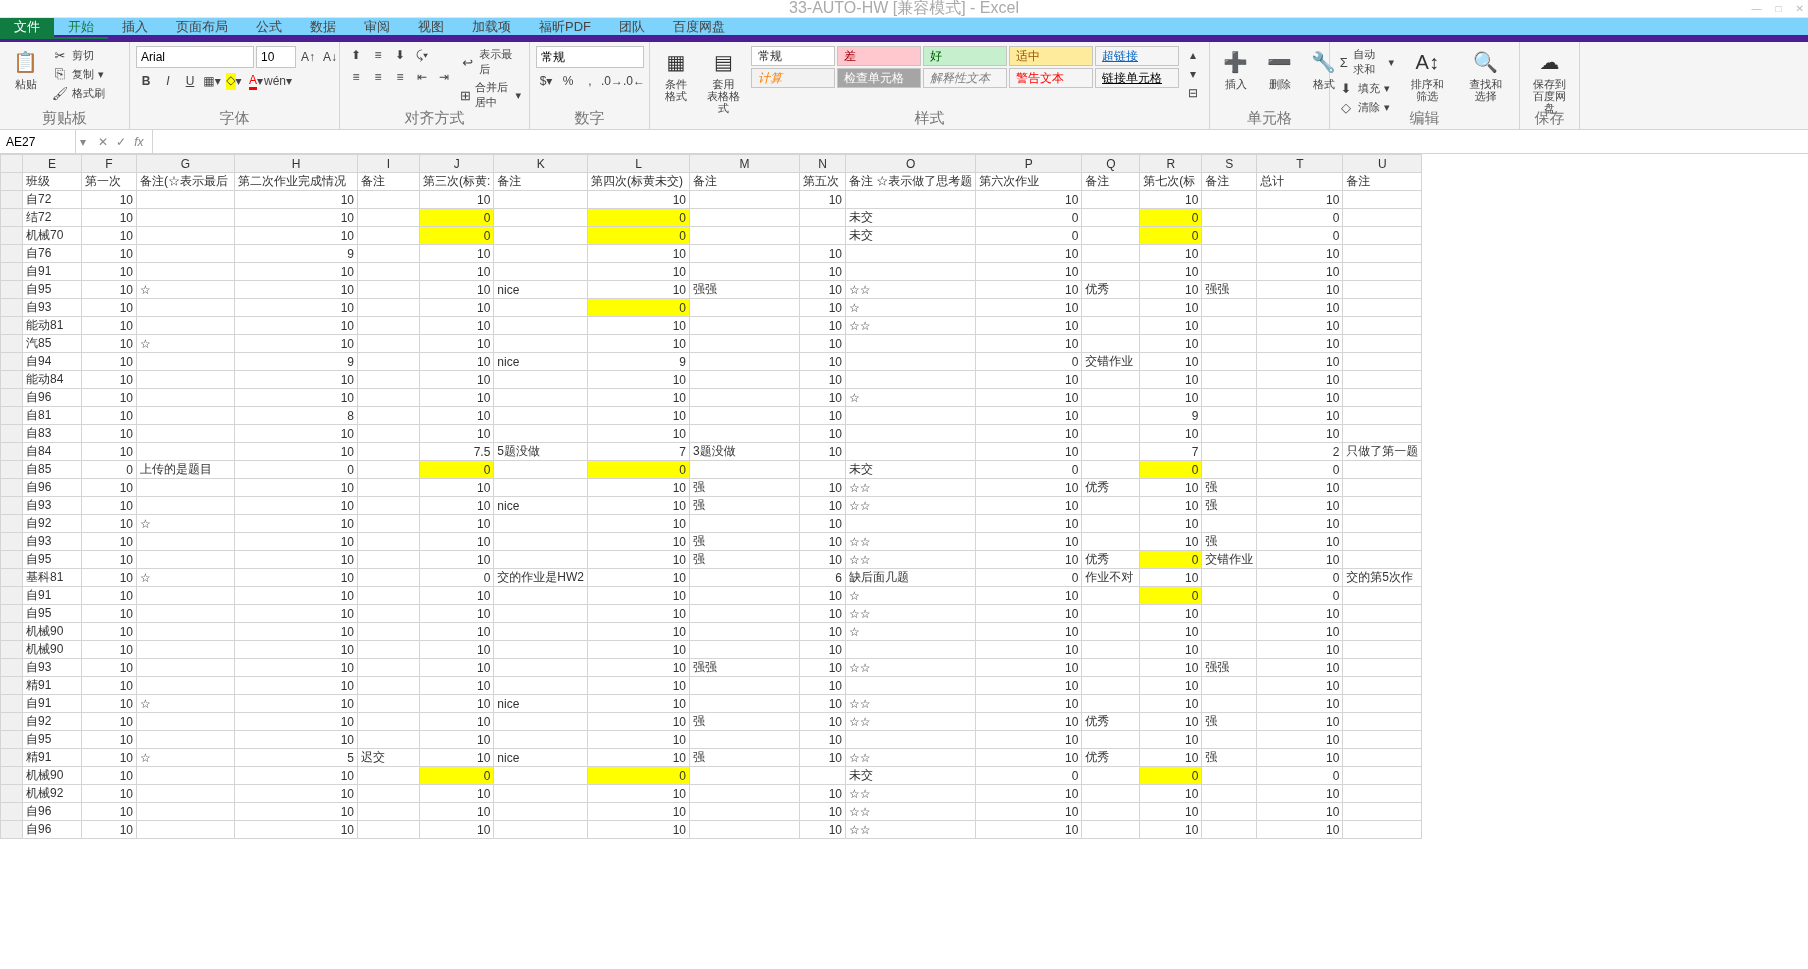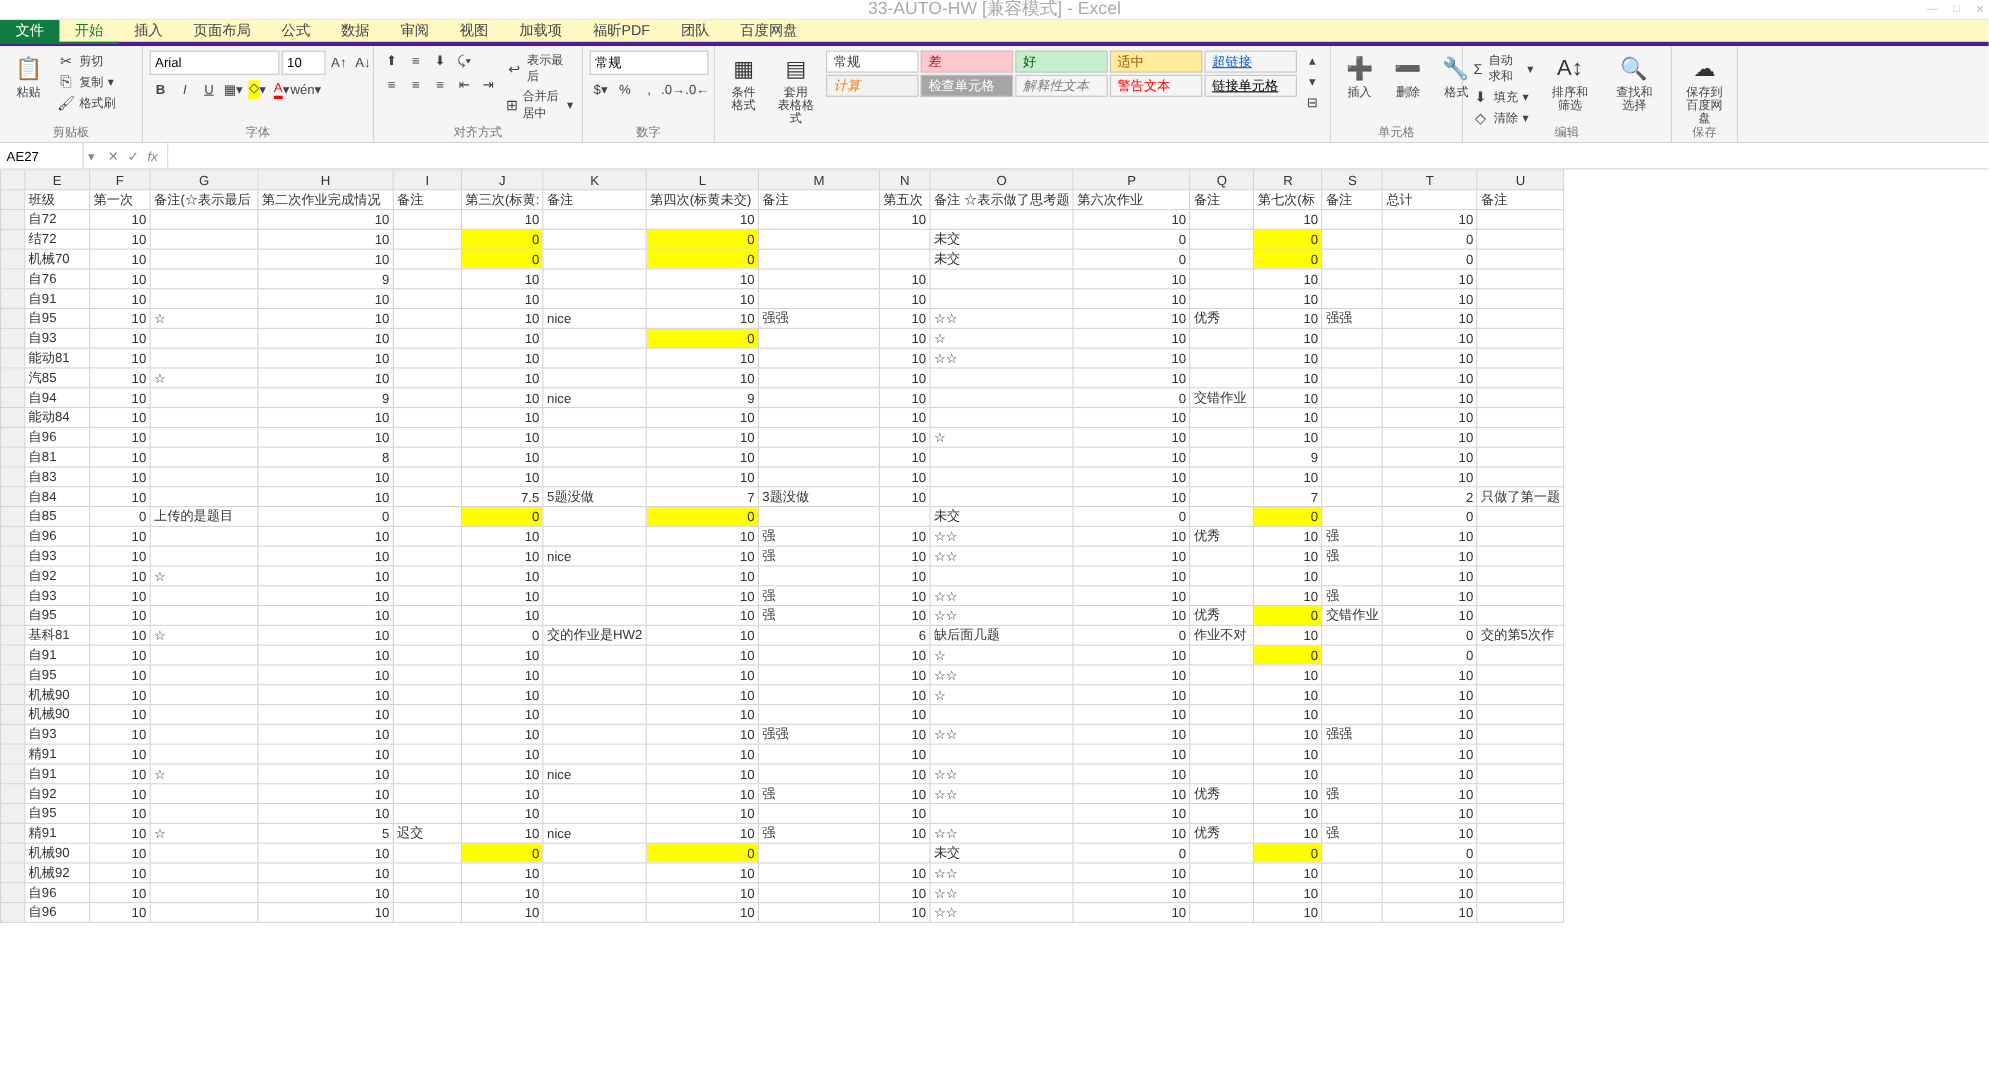--- a/index.html
+++ b/index.html
@@ -1,28 +1,28 @@
 <!DOCTYPE html>
 <html><head>
 <meta charset="utf-8">
 <style>
 *{margin:0;padding:0;box-sizing:border-box;font-family:"Microsoft YaHei",SimSun,Arial,sans-serif}
 body{background:#fff;font-size:12px;color:#333;overflow:hidden}
 .title-bar{height:18px;background:#fff;border-bottom:1px solid #e5e5e5;display:flex;align-items:center;justify-content:center;position:relative}
 .title-bar .title{color:#aaa;font-size:16px}
 .title-bar .wc{position:absolute;right:4px;display:flex;gap:14px;color:#bbb;font-size:10px}
 
-.menu-bar{height:24px;background:#fef9c3;display:flex;align-items:center;border-bottom:4px solid #4c1d95}
+.menu-bar{height:24px;background:#7dd3fc;display:flex;align-items:center;border-bottom:7px solid #4c1d95}
 .menu-bar .file-btn{background:#107c41;color:#fff;padding:4px 14px;font-size:13px;height:24px;display:flex;align-items:center}
 .menu-bar .tab{padding:4px 14px;font-size:13px;color:#444;cursor:pointer;height:24px;display:flex;align-items:center}
 .menu-bar .tab.active{color:#107c41;border-bottom:2px solid #107c41;padding-bottom:2px}
 
 .ribbon{height:88px;background:#f5f5f5;border-bottom:1px solid #d4d4d4;display:flex}
 .ribbon-group{border-right:1px solid #d4d4d4;display:flex;flex-direction:column;padding:2px 6px;position:relative}
-.ribbon-group .label{position:absolute;bottom:1px;left:0;right:0;text-align:center;font-size:11px;color:#777}
+.ribbon-group .label{position:absolute;bottom:1px;left:0;right:0;text-align:center;font-size:15px;color:#777}
 .ribbon-content{flex:1;display:flex;align-items:flex-start;gap:4px;padding-top:2px}
 
 .big-btn{display:flex;flex-direction:column;align-items:center;justify-content:center;padding:2px 6px;cursor:pointer;gap:2px}
 .big-btn .ico{width:28px;height:28px;display:flex;align-items:center;justify-content:center;font-size:20px}
 .big-btn .txt{font-size:11px;color:#444;line-height:12px;text-align:center}
 .small-row{display:flex;align-items:center;gap:4px;font-size:11px;color:#444;padding:1px 2px;cursor:pointer}
 .small-row .ico{width:16px;height:16px;display:inline-flex;align-items:center;justify-content:center;font-size:13px}
 .stack{display:flex;flex-direction:column;gap:1px}
 
 .font-select{border:1px solid #c5c5c5;background:#fff;font-size:12px;height:22px;padding:0 4px}
@@ -217,20 +217,21 @@
           <div class="style-box sb-warn">警告文本</div>
           <div class="style-box sb-linkcell">链接单元格</div>
         </div>
       </div>
       <div class="stack" style="justify-content:center;color:#777;font-size:10px">
         <span class="mini-btn">▴</span>
         <span class="mini-btn">▾</span>
         <span class="mini-btn">⊟</span>
       </div>
     </div>
+    <div class="label">样式</div>
   </div>
 
   <div class="ribbon-group" style="width:120px">
     <div class="ribbon-content">
       <div class="big-btn">
           <span class="ico">➕</span>
           <span class="txt">插入</span>
         </div>
       <div class="big-btn">
           <span class="ico">➖</span>

